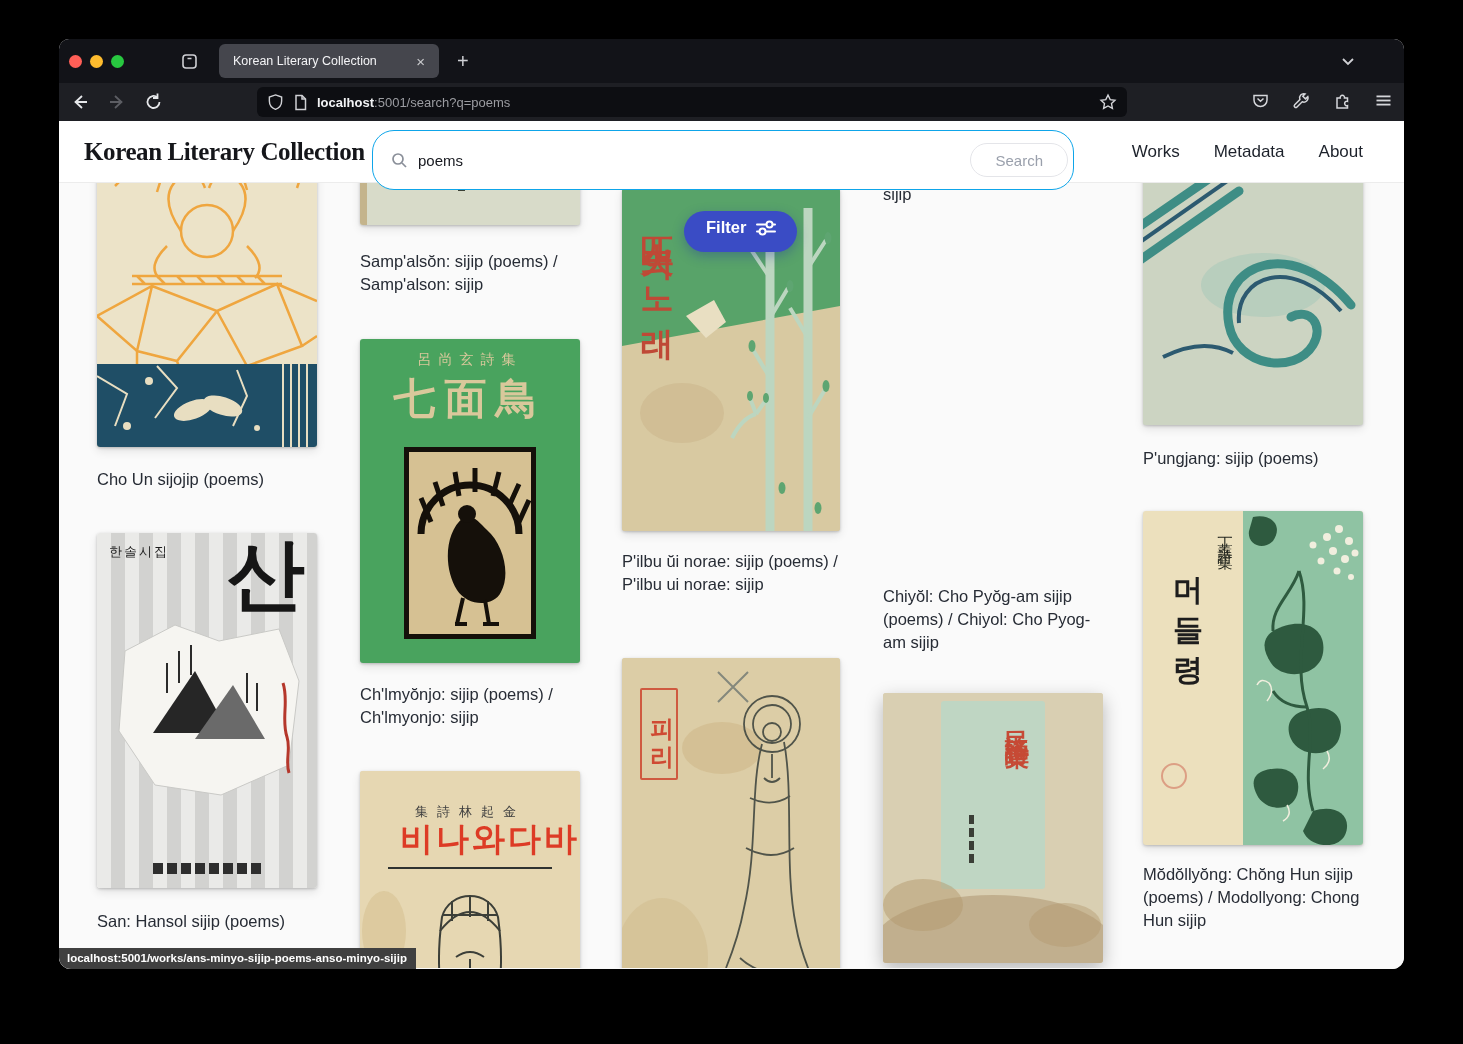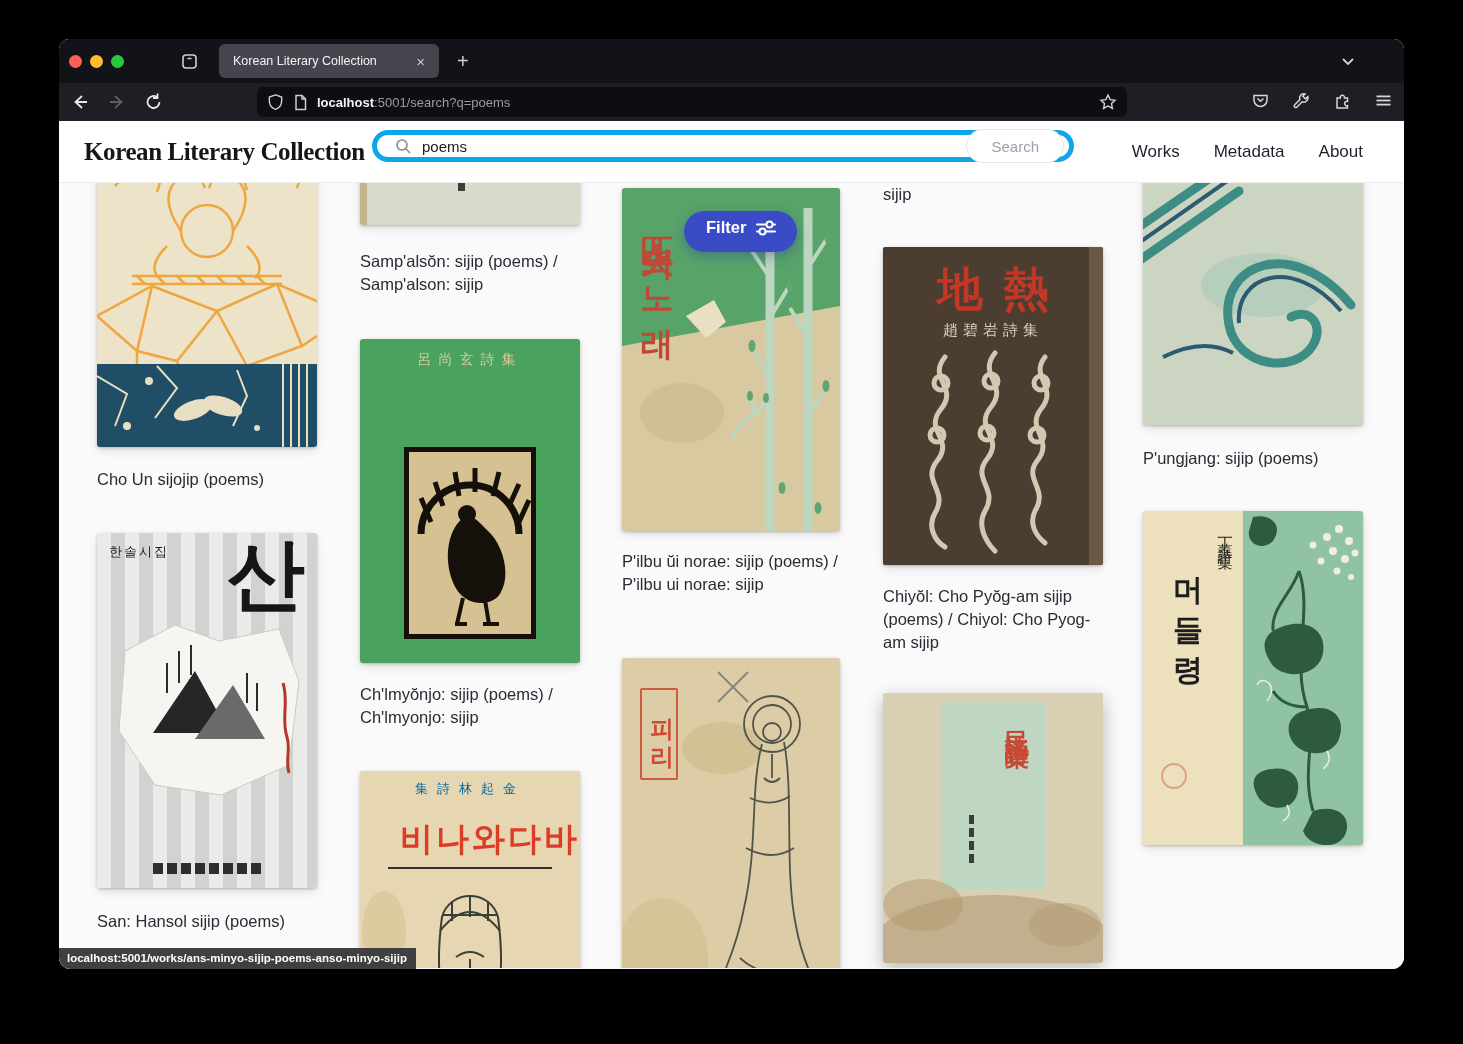--- a/index.html
+++ b/index.html
@@ -28,22 +28,22 @@
   .urltext { font-size:13px; color:#9b9ca1; white-space:nowrap; }
   .urltext b { color:#f2f3f5; font-weight:700; }
   .url-star { margin-left:auto; display:flex; }
   .chrome-right { margin-left:auto; display:flex; gap:22px; align-items:center; }
 
   
   .page { position:relative; height:848px; background:#fafafa; }
   .page-header { position:relative; height:62px; background:#fff; border-bottom:1px solid #ececec; z-index:20; }
   .logo { position:absolute; left:25px; top:50%; transform:translateY(-50%);
           font-family:"Liberation Serif", serif; font-weight:700; font-size:25px; letter-spacing:-0.4px; color:#15161a; white-space:nowrap; }
-  .search-pill { position:absolute; left:313px; top:9px; width:702px; height:32px; background:#fff;
-                 border:5px solid #0ea5e9; border-radius:22px; display:flex; align-items:center; padding:0 5px 0 18px; }
+  .search-pill { position:absolute; left:313px; top:9px; width:702px; height:60px; background:#fff;
+                 border:1px solid #0ea5e9; border-radius:22px; display:flex; align-items:center; padding:0 5px 0 18px; }
   .search-input { border:none; outline:none; background:transparent; font-size:15px; font-weight:500; color:#17191f;
                   margin-left:10px; flex:1; font-family:"Liberation Sans", sans-serif; }
   .search-btn { height:34px; padding:0 24px; border:1px solid #e4e5e9; background:#fff; border-radius:18px;
                 color:#9aa0ac; font-size:15px; font-family:"Liberation Sans", sans-serif; }
   .nav { position:absolute; right:41px; top:0; height:62px; display:flex; align-items:center; gap:34px; }
   .nav-item { font-size:17px; color:#1d222b; font-weight:500; white-space:nowrap; }
 
   .content { position:relative; height:785px; overflow:hidden; }
   .col { position:absolute; top:0; width:220px; height:100%; }
   .c1{left:38px}.c2{left:301px}.c3{left:563px; width:218px}.c4{left:824px}.c5{left:1084px}
@@ -69,21 +69,21 @@
   .cv-san{top:350px; height:355px;
           background:repeating-linear-gradient(90deg,#eaeae8 0 14px,#d2d2d0 14px 28px);}
   .san-title{position:absolute; right:12px; top:2px; font-size:78px; font-weight:700; color:#161616; line-height:1;}
   .san-label{position:absolute; left:12px; top:10px; font-size:13px; color:#1c1c1c; letter-spacing:2px;}
   .cv-samp{top:-88px; height:130px; background:#d8dbc9;}
   .cv-chil{top:156px; height:324px; background:#49a35e;}
   .chil-top{position:absolute; top:12px; width:100%; text-align:center; font-size:14px; color:#d9c89b; letter-spacing:7px;}
   .chil-title{position:absolute; top:32px; width:100%; text-align:center; font-size:42px; font-weight:700; color:#d9c89b; letter-spacing:9px;}
   .chil-panel{position:absolute; left:44px; top:108px; width:132px; height:192px; background:#d6c193; border:5px solid #15100a;}
   .cv-bina{top:588px; height:420px; background:#e6d7b2;}
-  .bina-top{position:absolute; top:9px; width:100%; text-align:center; font-size:13px; color:#0369a1; letter-spacing:9px;}
+  .bina-top{position:absolute; top:32px; width:100%; text-align:center; font-size:13px; color:#404040; letter-spacing:9px;}
   .bina-title{position:absolute; top:46px; width:100%; text-align:right; font-size:33px; font-weight:700; color:#dd3b25; letter-spacing:3px;}
   .bina-rule{position:absolute; top:96px; left:28px; width:164px; border-bottom:2px solid #2f3230;}
   .cv-pilbu{top:5px; height:343px; background:#d8c9a1;}
   .pilbu-title{left:12px; top:22px; height:310px; font-size:33px; font-weight:700; color:#bf4936; letter-spacing:7px;}
   .cv-piri{top:475px; height:420px; background:#dccda6;}
   .piri-box{position:absolute; left:18px; top:30px; width:38px; height:92px; border:2px solid #cf5a40; border-radius:2px;}
   .piri-title{left:24px; top:42px; font-size:24px; color:#cf4a33; font-weight:700; letter-spacing:4px;}
   .cv-chiyol{top:64px; height:318px; background:#4b3d2f; box-shadow:inset 0 0 0 3px #5d4d3c, 0 1px 3px rgba(0,0,0,.22), 0 4px 10px rgba(0,0,0,.10);}
   .chiyol-title{position:absolute; top:12px; width:100%; text-align:center; font-size:46px; font-weight:700; color:#c23726; letter-spacing:20px; text-indent:20px;}
   .chiyol-sub{position:absolute; top:74px; width:100%; text-align:center; font-size:15px; color:#d6d0bd; letter-spacing:5px;}
@@ -295,20 +295,21 @@
                 <rect x="122" y="18" width="5" height="10"></rect>
                 <rect x="122" y="38" width="5" height="12"></rect>
                 <rect x="122" y="58" width="5" height="9"></rect>
               </g>
           </svg>
         </div>
         <div class="caption cap-samp">Samp'alsŏn: sijip (poems) / Samp'alson: sijip</div>
 
         <div class="cover cv-chil">
           <div class="chil-top">呂尚玄詩集</div>
+          <div class="chil-title">七面鳥</div>
           <div class="chil-panel">
             <svg width="122" height="182" viewBox="0 0 122 182">
               <rect width="122" height="182" fill="#d6c193"></rect>
               <path d="M12 82 A49 49 0 0 1 110 82" stroke="#15100a" stroke-width="7" fill="none"></path>
               <g stroke="#15100a" stroke-width="5">
                 <path d="M22 70 L12 46 M34 54 L26 30 M50 44 L46 20 M66 40 V16 M84 44 L90 20 M100 54 L110 32 M110 70 L120 48"></path>
               </g>
               <path d="M54 66 C36 80 34 116 48 138 C58 154 84 156 92 140 C102 122 94 92 78 78 C70 70 62 60 54 66 Z" fill="#15100a"></path>
               <circle cx="58" cy="62" r="9" fill="#15100a"></circle>
               <path d="M54 146 L48 172 M46 172 H58 M76 148 L80 172 M74 172 H90" stroke="#15100a" stroke-width="4" fill="none"></path>
@@ -384,39 +385,20 @@
             <path d="M96 14 L126 44 M126 14 L96 44" stroke="#84887c" stroke-width="2"></path>
           </svg>
           <div class="piri-box"></div>
           <div class="vtext piri-title">피리</div>
         </div>
       </div>
 
       <div class="col c4">
         <div class="caption cap-sijip">sijip</div>
 
-        <div class="cover cv-chiyol">
-          <svg width="220" height="318" viewBox="0 0 220 318">
-            <rect width="220" height="318" fill="#4b3d2f"></rect>
-            <rect x="206" width="14" height="318" fill="#6a5a45"></rect>
-            <g stroke="#d2c9b2" stroke-width="5" fill="none" stroke-linecap="round" transform="translate(0,104)">
-              <path d="M62 6 C44 28 76 36 58 58 C40 80 72 88 54 110 C38 130 66 140 52 162 C44 176 52 190 62 196"></path>
-              <path d="M112 2 C94 24 126 34 108 56 C90 78 122 86 104 108 C88 128 116 138 102 160 C94 174 102 190 112 200"></path>
-              <path d="M162 6 C146 26 176 36 158 58 C142 78 172 88 154 110 C140 128 166 138 152 160 C146 172 152 184 162 192"></path>
-              <circle cx="58" cy="32" r="7"></circle>
-                <circle cx="54" cy="84" r="7"></circle>
-                <circle cx="108" cy="30" r="7"></circle>
-                <circle cx="104" cy="82" r="7"></circle>
-                <circle cx="158" cy="32" r="7"></circle>
-                <circle cx="154" cy="84" r="7"></circle>
-            </g>
-          </svg>
-          <div class="chiyol-title">地熱</div>
-          <div class="chiyol-sub">趙碧岩詩集</div>
-        </div>
         <div class="caption cap-chiyol">Chiyŏl: Cho Pyŏg-am sijip (poems) / Chiyol: Cho Pyog-am sijip</div>
 
         <div class="cover cv-minyo">
           <svg width="220" height="270" viewBox="0 0 220 270">
             <rect width="220" height="270" fill="#d9cfb2"></rect>
             <rect x="58" y="8" width="104" height="188" rx="3" fill="#bfd6c3"></rect>
             <ellipse cx="110" cy="252" rx="120" ry="50" fill="#a9906a" opacity="0.5"></ellipse>
             <ellipse cx="40" cy="212" rx="40" ry="26" fill="#b49a6e" opacity="0.5"></ellipse>
             <ellipse cx="182" cy="232" rx="36" ry="22" fill="#b49a6e" opacity="0.45"></ellipse>
             <g fill="#3a3e36">
@@ -480,19 +462,20 @@
               <path d="M56 60 C48 84 28 96 30 120 M64 196 Q40 196 30 180"></path>
             </g>
             <g stroke="#f1eede" stroke-width="1.5" fill="none">
               <path d="M24 190 q8 -10 2 -18 q-8 -6 -12 2 M80 258 q10 -8 4 -18 M40 310 q10 -6 4 -16"></path>
             </g>
           </svg>
           <div class="vtext modol-author">丁薰詩集</div>
           <div class="vtext modol-title">머들령</div>
           <div class="modol-seal"></div>
         </div>
+        <div class="caption cap-modol">Mŏdŏllyŏng: Chŏng Hun sijip (poems) / Modollyong: Chong Hun sijip</div>
       </div>
 
     </div>
   </div>
 
   <div class="status-tip">localhost:5001/works/ans-minyo-sijip-poems-anso-minyo-sijip</div>
 </div>
 
 </body></html>

